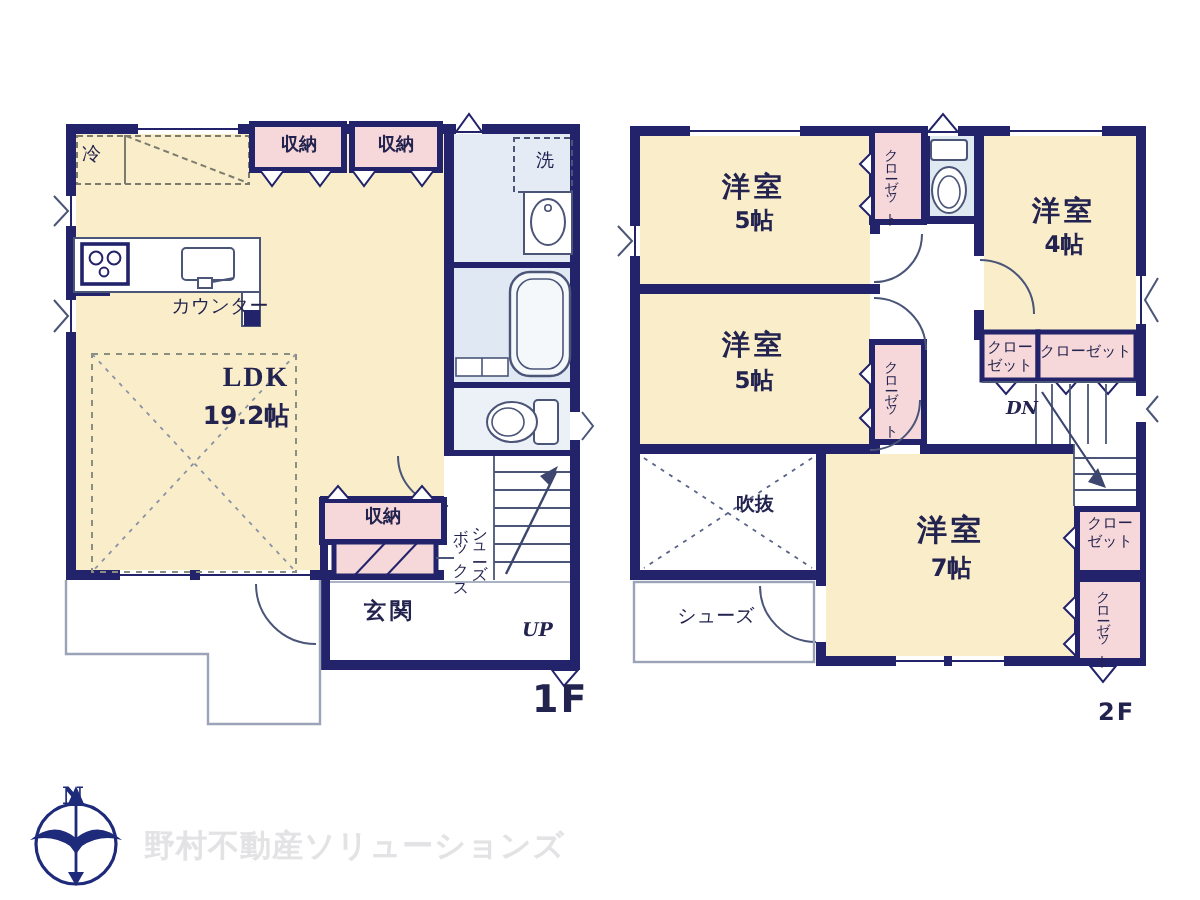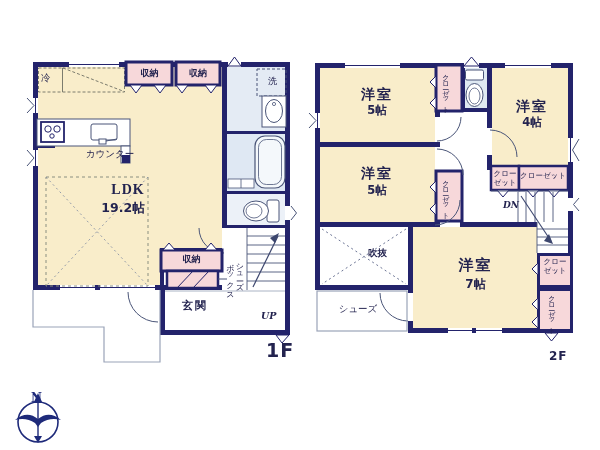--- a/index.html
+++ b/index.html
@@ -290,14 +290,15 @@
   <div class="lbl c" style="left:347px;top:247px;width:40px;font-size:9.5px;font-weight:600;text-align:right;">吹抜</div>
   <div class="lbl c b" style="left:448px;top:257px;width:55px;font-size:15px;letter-spacing:2px;">洋室</div>
   <div class="lbl c" style="left:448px;top:277px;width:55px;font-size:12px;font-weight:600;">7帖</div>
   <div class="lbl c" style="left:330px;top:303px;width:56px;font-size:9.5px;">シューズ</div>
   <div class="lbl c" style="left:539px;top:257px;width:32px;font-size:7.5px;line-height:1.25;">クロー
 ゼット</div>
   <div class="lbl v" style="left:547px;top:290px;height:42px;font-size:7px;">クローゼット</div>
   <div class="lbl b" style="left:549px;top:337px;font-size:12px;letter-spacing:1px;margin-top:12px;">2F</div>
 
   <div class="lbl" style="left:31px;top:391px;font-size:12px;font-family:'DejaVu Serif',serif;font-weight:bold;color:#1e2a7a;">N</div>
+  <div class="wm" style="left:72px;top:413px;">野村不動産ソリューションズ</div>
 
 </div>
 
 </body></html>

